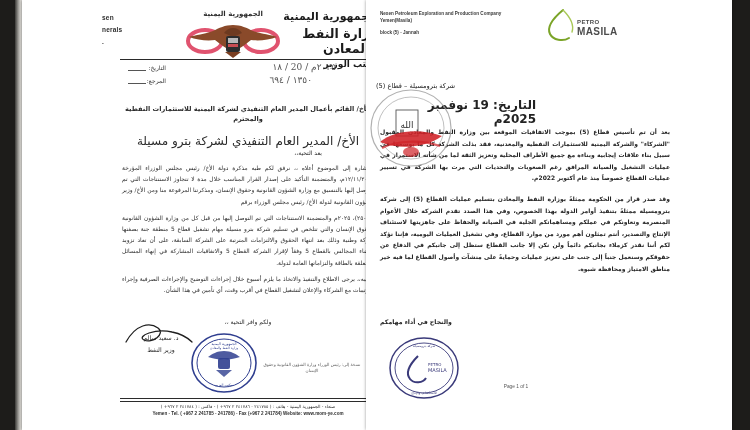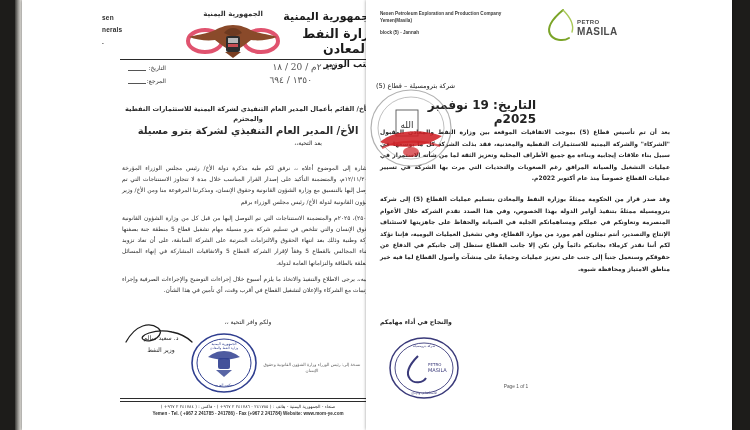--- a/index.html
+++ b/index.html
@@ -69,21 +69,21 @@
     font-family:"DejaVu Serif", serif;opacity:.82;
   }
 
   
   .ml-addr{
     position:absolute;left:100px;top:104px;width:252px;direction:rtl;text-align:center;
     color:#2b2b2b;
   }
   .ml-addr .a1{font-size:6.6px;font-weight:bold;line-height:10px;letter-spacing:.1px;
     font-family:"DejaVu Sans", sans-serif;}
-  .ml-addr .a2{font-size:10px;font-weight:bold;line-height:10px;margin-top:2px;
+  .ml-addr .a2{font-size:12px;font-weight:normal;line-height:10px;margin-top:12px;
     font-family:"DejaVu Sans", sans-serif;}
   .ml-addr .a3{font-size:6px;margin-top:3px;text-align:right;padding-right:52px;
     font-family:"DejaVu Sans", sans-serif;}
 
   .ml-subject{
     position:absolute;left:102px;top:148px;width:248px;direction:rtl;text-align:center;
     font-size:6.4px;font-weight:bold;color:#232323;
     border-bottom:.8px solid #333;padding-bottom:1px;
     font-family:"DejaVu Sans", sans-serif;
   }

